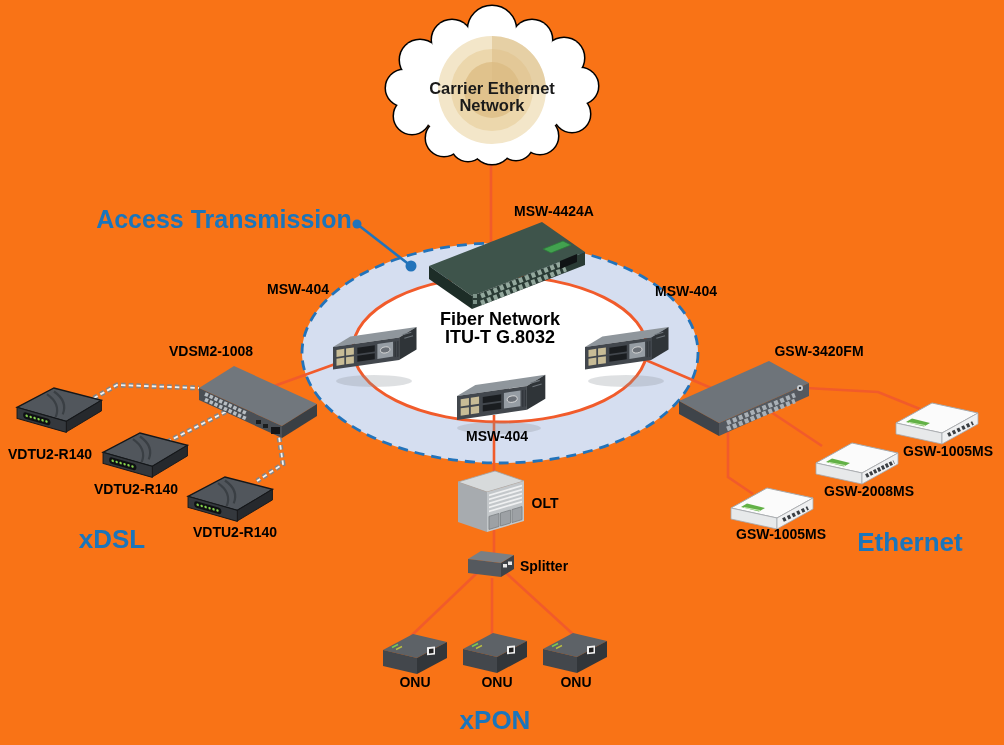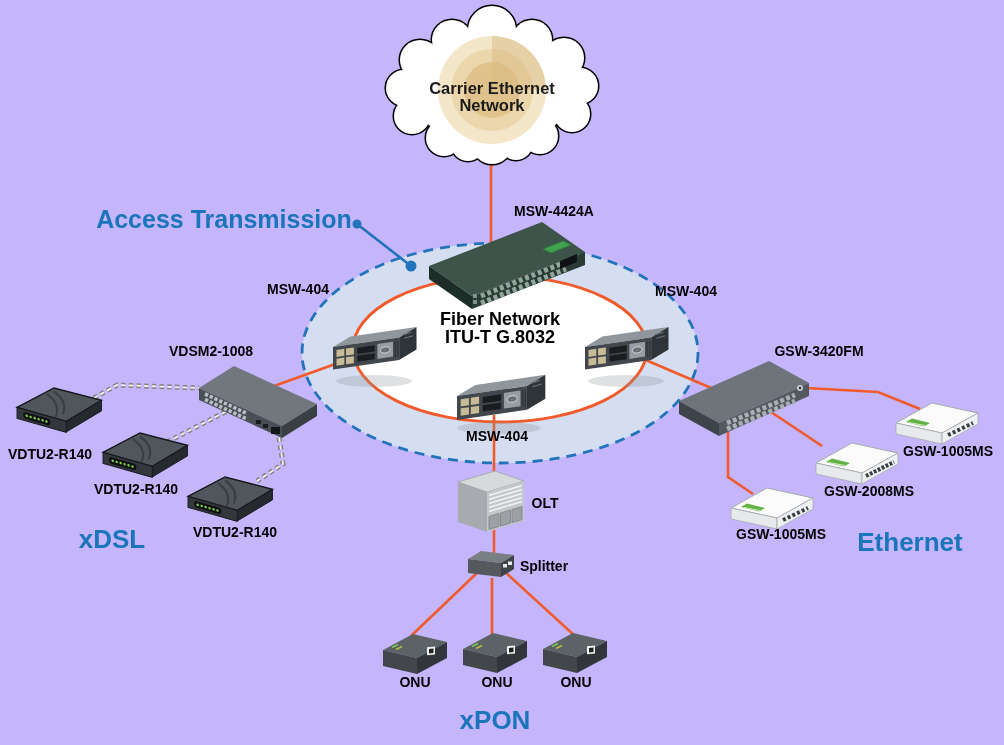--- a/index.html
+++ b/index.html
@@ -1,16 +1,16 @@
 <!DOCTYPE html>
 <html><head>
 <meta charset="utf-8">
 <style>
   html,body{margin:0;padding:0;background:#fff;}
-  .stage{position:relative;width:1004px;height:745px;background:#c4b5fd;overflow:hidden;
+  .stage{position:relative;width:1004px;height:745px;background:#f97316;overflow:hidden;
          font-family:"Liberation Sans",sans-serif;}
   svg{display:block;}
   text{font-family:"Liberation Sans",sans-serif;}
   .lbl{font-size:14px;font-weight:bold;fill:#000;text-anchor:middle;}
   .lbl-lg{font-size:18px;font-weight:bold;fill:#000;text-anchor:middle;}
   .cloudlbl{font-size:16.5px;font-weight:bold;fill:#1a1a1a;text-anchor:middle;}
   .zone{font-size:26px;font-weight:bold;text-anchor:middle;}
   .access{font-size:25px;font-weight:bold;text-anchor:middle;}
 </style>
 </head>

